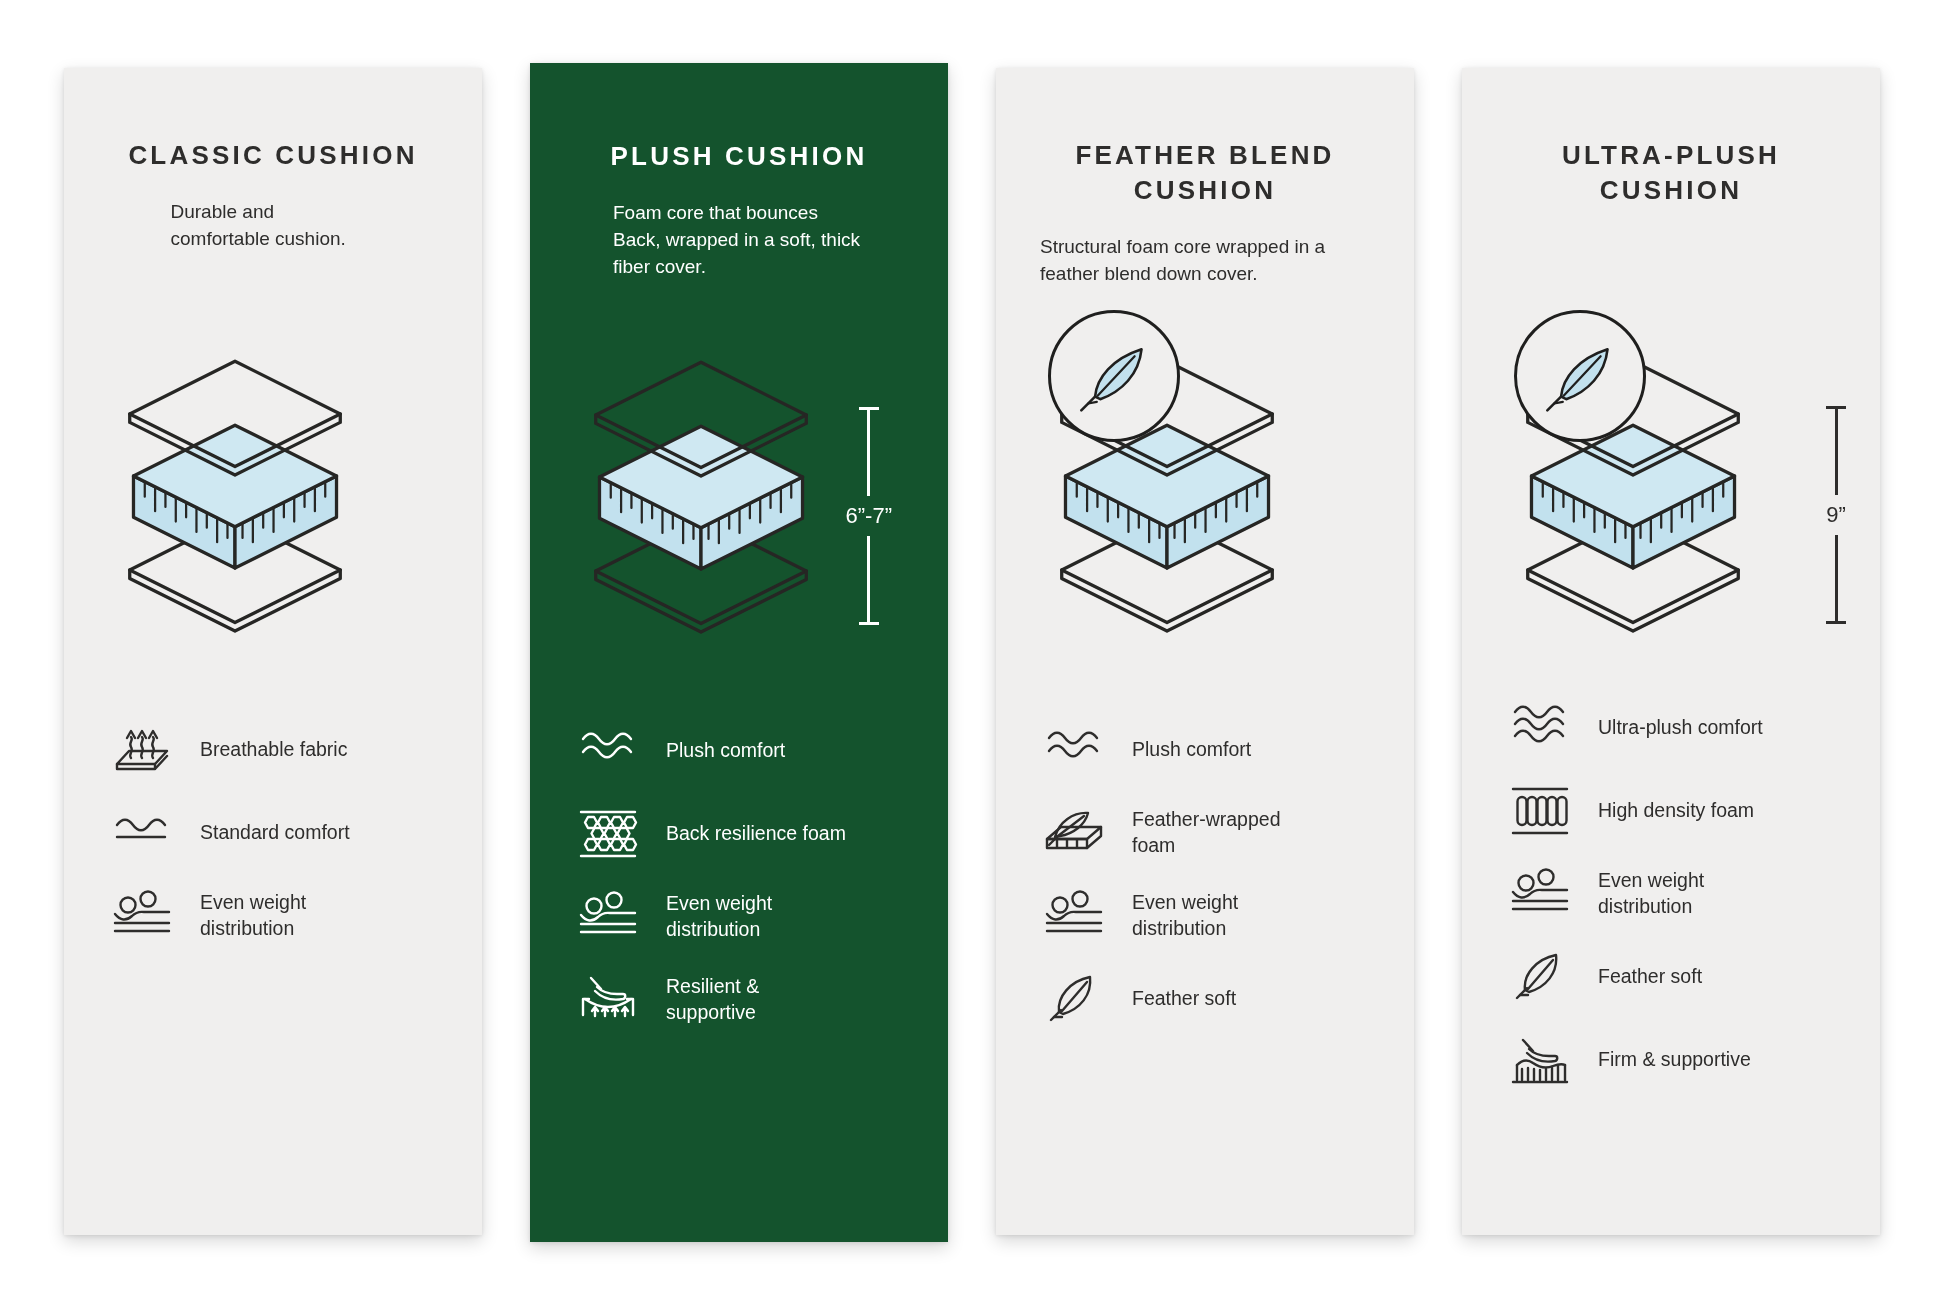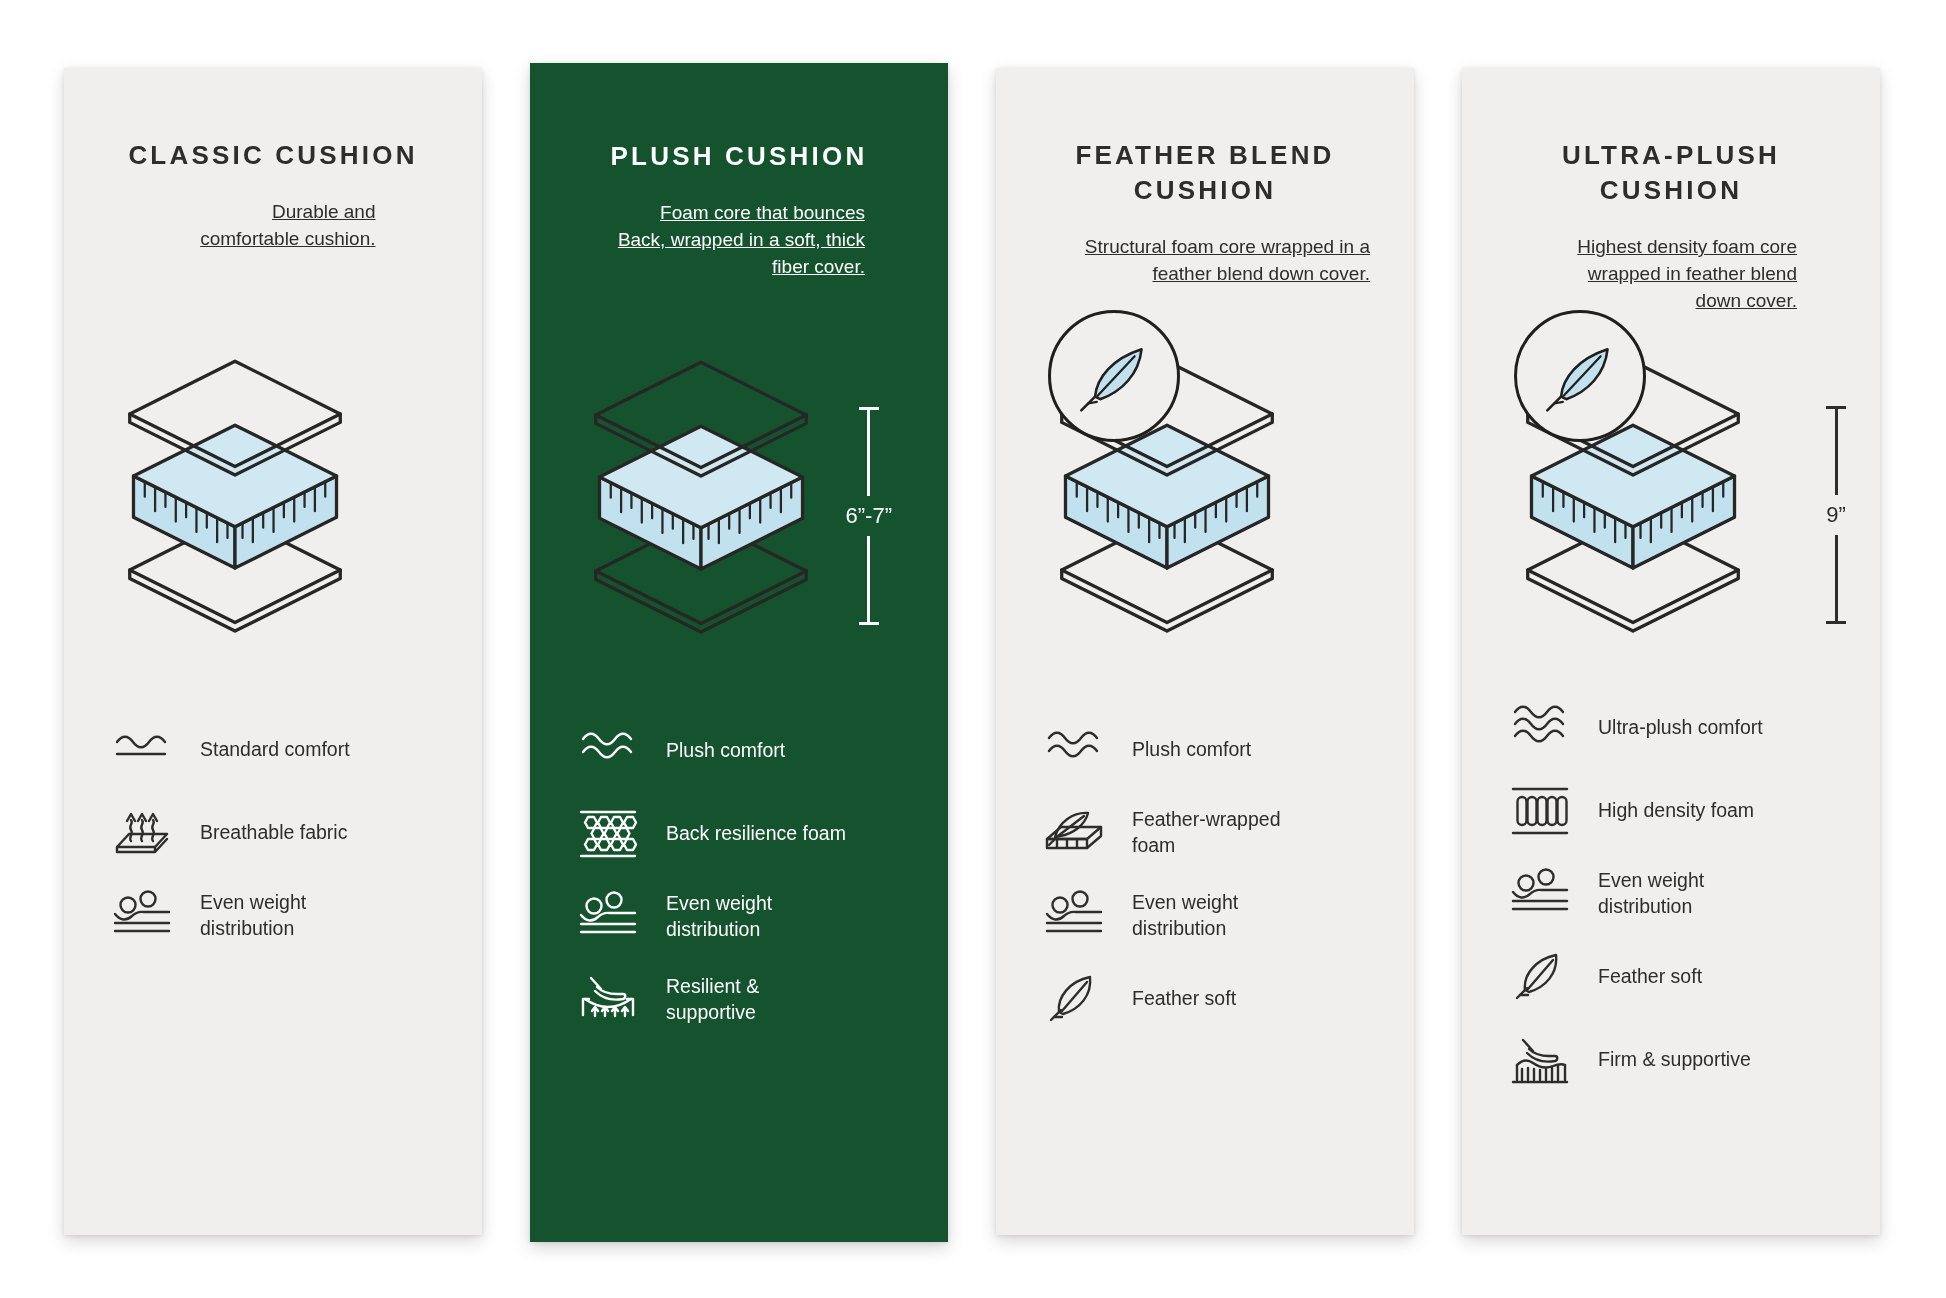--- a/index.html
+++ b/index.html
@@ -8,21 +8,21 @@
   .panel {
     width:418px; height:1167px; position:relative; padding:52px 30px 40px;
     box-shadow:0 6px 16px rgba(0,0,0,0.16), 0 1px 4px rgba(0,0,0,0.10);
   }
   .panel.light { background:#f0efee; color:#2e2d2c; }
   .panel.dark  { background:#14532d; color:#ffffff; margin-top:-5px; height:1179px; padding-top:58px; }
   .panel-title {
     text-align:center; font-weight:700; font-size:26px; letter-spacing:3.2px;
     line-height:1.35; max-width:310px; margin:18px auto 26px;
   }
-  .panel-desc { text-align:right; font-size:19px; line-height:1.42; margin:0 auto;text-decoration:underline; }
+  .panel-desc { text-align:left; font-size:19px; line-height:1.42; margin:0 auto; }
   .desc-w1 { max-width:205px; } .desc-w2 { max-width:252px; }
   .desc-w3 { max-width:330px; } .desc-w4 { max-width:252px; }
   .panel-header { height:190px; }
   .illustration { position:relative; height:330px; display:flex; align-items:center; }
   .cushion-svg { width:282px; height:auto; }
   .with-measure .cushion-svg { margin-right:42px; }
   .cushion-line { fill:none; stroke:#262624; stroke-width:3.5; stroke-linejoin:round; stroke-linecap:round; }
   .cushion-hatch { fill:none; stroke:#262624; stroke-width:2.4; stroke-linecap:round; }
   .face-top  { fill:#cfe8f2; }
   .face-side { fill:#c2e1ee; }
@@ -92,37 +92,37 @@
     </div>
     <div class="illustration">
       <svg class="cushion-svg" viewBox="0 0 300 304">
           <use href="#cushion-layers"></use>
         </svg>
     </div>
     <ul class="features" style="list-style:none">
       <li class="feature-row">
         <span class="feature-icon">
           <svg viewBox="0 0 62 52">
-              <use href="#icon-wave" y="18"></use>
-              <path d="M6,30 h48"></path>
-            </svg>
-        </span>
-        <span class="feature-label">Standard comfort</span>
-      </li>
-      <li class="feature-row">
-        <span class="feature-icon">
-          <svg viewBox="0 0 62 52">
             <path d="M6,40 L18,27 H56 L44,40 Z"></path>
               <path d="M6,40 v5 h38 v-5 M44,45 L56,32"></path>
             <path d="M20,34 c-3,-4 3,-7 0,-11 c-3,-4 3,-7 0,-10 M16,14 l4,-7 l4,7"></path>
             <path d="M31,34 c-3,-4 3,-7 0,-11 c-3,-4 3,-7 0,-10 M27,14 l4,-7 l4,7"></path>
             <path d="M42,34 c-3,-4 3,-7 0,-11 c-3,-4 3,-7 0,-10 M38,14 l4,-7 l4,7"></path>
           </svg>
         </span>
         <span class="feature-label">Breathable fabric</span>
+      </li>
+      <li class="feature-row">
+        <span class="feature-icon">
+          <svg viewBox="0 0 62 52">
+              <use href="#icon-wave" y="18"></use>
+              <path d="M6,30 h48"></path>
+            </svg>
+        </span>
+        <span class="feature-label">Standard comfort</span>
       </li>
       <li class="feature-row">
         <span class="feature-icon">
           <svg viewBox="0 0 62 52">
               <use href="#icon-even-weight"></use>
             </svg>
         </span>
         <span class="feature-label">Even weight distribution</span>
       </li>
     </ul>
@@ -242,21 +242,20 @@
             </svg>
         </span>
         <span class="feature-label">Feather soft</span>
       </li>
     </ul>
   </section>
 
   <section class="panel light">
     <div class="panel-header">
       <h2 class="panel-title">ULTRA-PLUSH CUSHION</h2>
-      <p class="panel-desc desc-w4">Highest density foam core wrapped in feather blend down cover.</p>
     </div>
     <div class="illustration with-measure">
       <div class="feather-badge">
         <svg class="badge-feather-svg" viewBox="0 0 100 100">
             <use href="#badge-feather"></use>
           </svg>
       </div>
       <svg class="cushion-svg" viewBox="0 0 300 304">
           <use href="#cushion-layers"></use>
         </svg>

